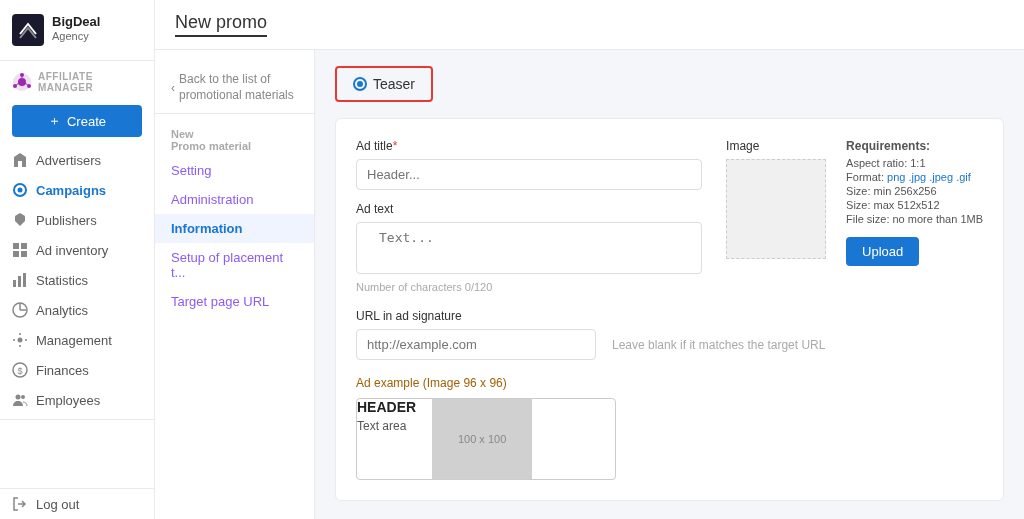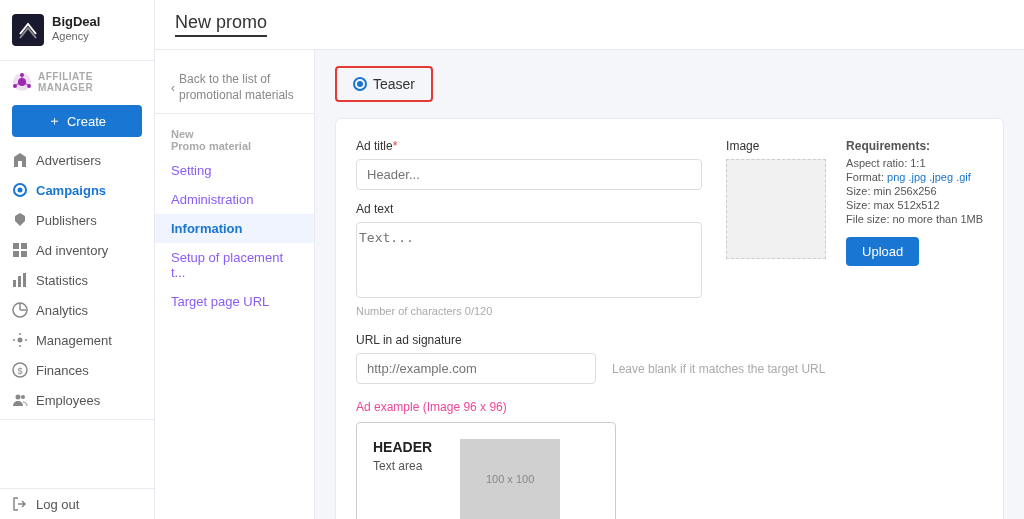--- a/index.html
+++ b/index.html
@@ -209,25 +209,25 @@
       padding: 7px 10px;
       font-size: 13px;
       color: #333;
       outline: none;
     }
 
     .form-textarea {
       width: 100%;
       border: 1px solid #ddd;
       border-radius: 4px;
-      padding: 7px 2px;
+      padding: 7px 22px;
       font-size: 13px;
       color: #ef4444;
       resize: none;
-      height: 76px;
+      height: 52px;
       outline: none;
     }
 
     .char-count { font-size: 11px; color: #aaa; margin-top: 4px; }
 
     .image-placeholder {
       width: 100px;
       height: 100px;
       border: 1px dashed #ccc;
       background: #f0f0f0;
@@ -258,30 +258,29 @@
       margin-top: 10px;
     }
 
     .url-row { margin-bottom: 16px; }
     .url-hint { font-size: 12px; color: #aaa; margin-left: 12px; align-self: flex-end; padding-bottom: 8px; }
     .url-input-row { display: flex; align-items: flex-end; gap: 4px; }
 
     
     .ad-example-section { margin-top: 8px; }
     .ad-example-label { font-size: 12px; color: #333; margin-bottom: 8px; }
-    .ad-example-label span { color: #ec4899; }
+    .ad-example-label span { color: #a16207; }
     .ad-example-box {
       border: 1px solid #ccc;
       border-radius: 4px;
-      padding: 16px;
       background: #fff;
       width: 260px;
       display: flex;
       align-items: flex-start;
-      gap: 28px;
+      gap: 16px;
     }
     .ad-example-text .ad-header { font-size: 14px; font-weight: 700; color: #222; }
     .ad-example-text .ad-body { font-size: 12px; color: #555; margin-top: 4px; }
     .ad-image-thumb {
       width: 100px;
       height: 80px;
       background: #d0d0d0;
       display: flex;
       align-items: center;
       justify-content: center;

